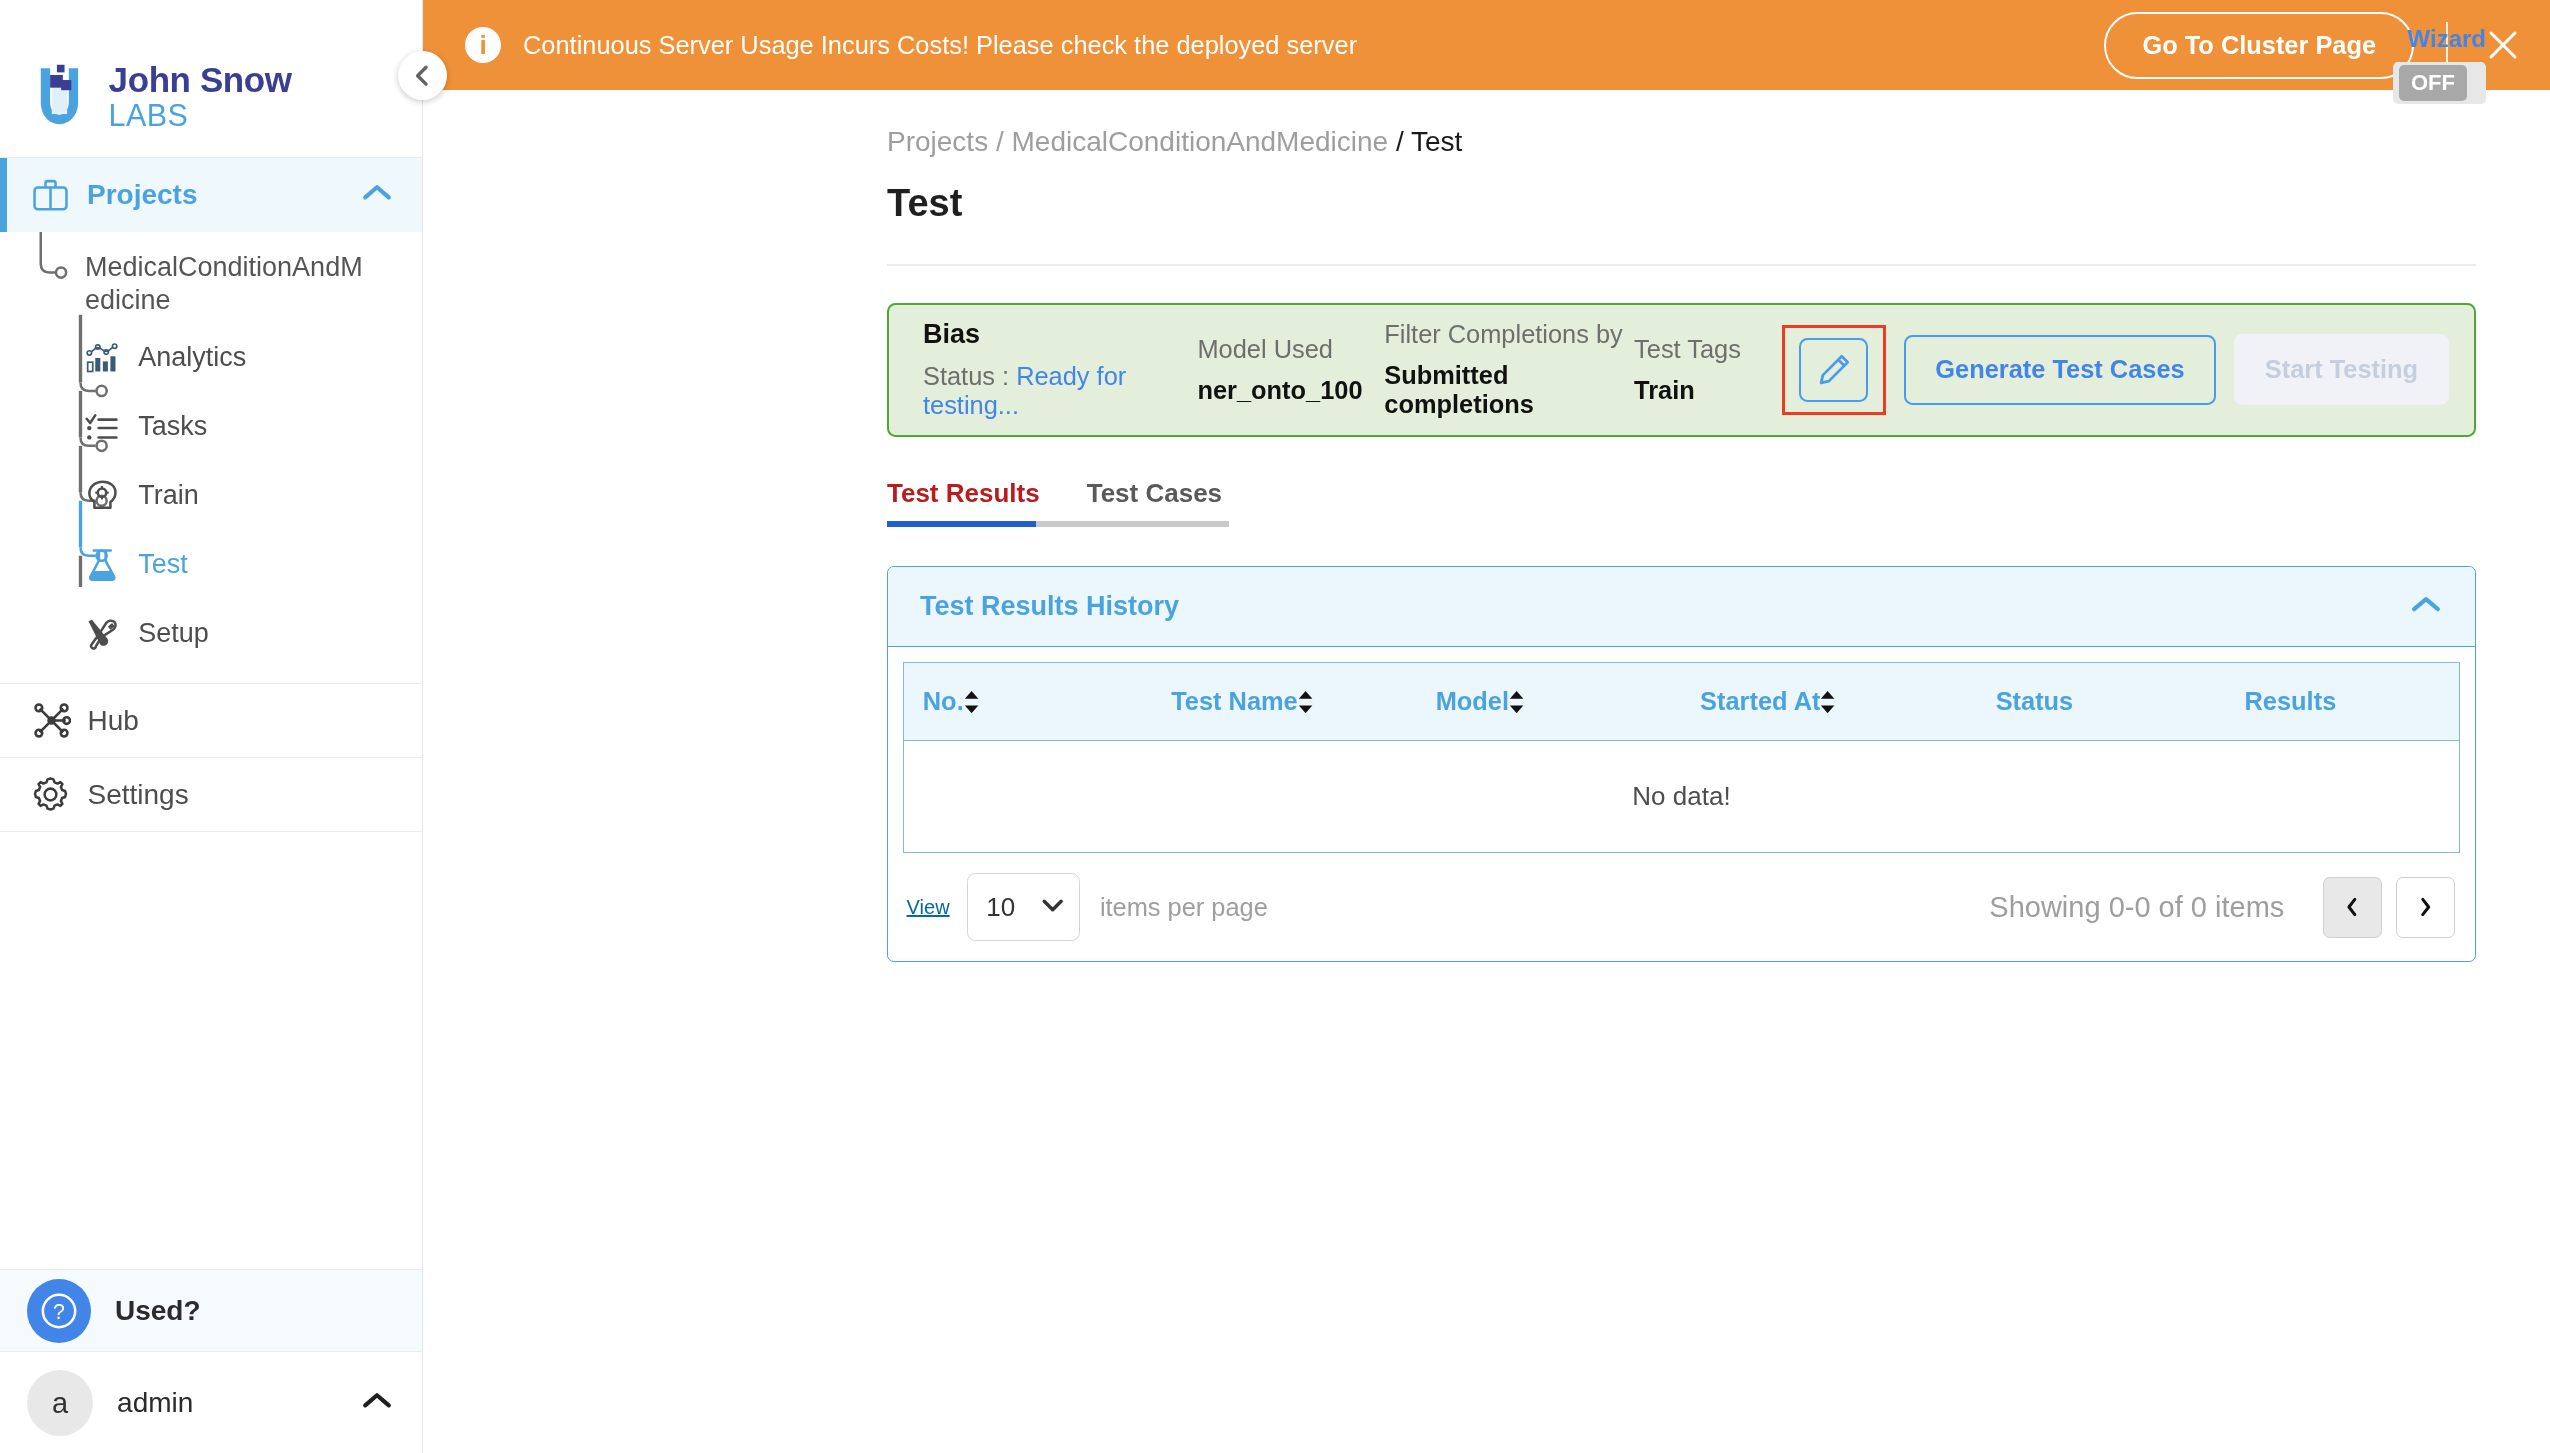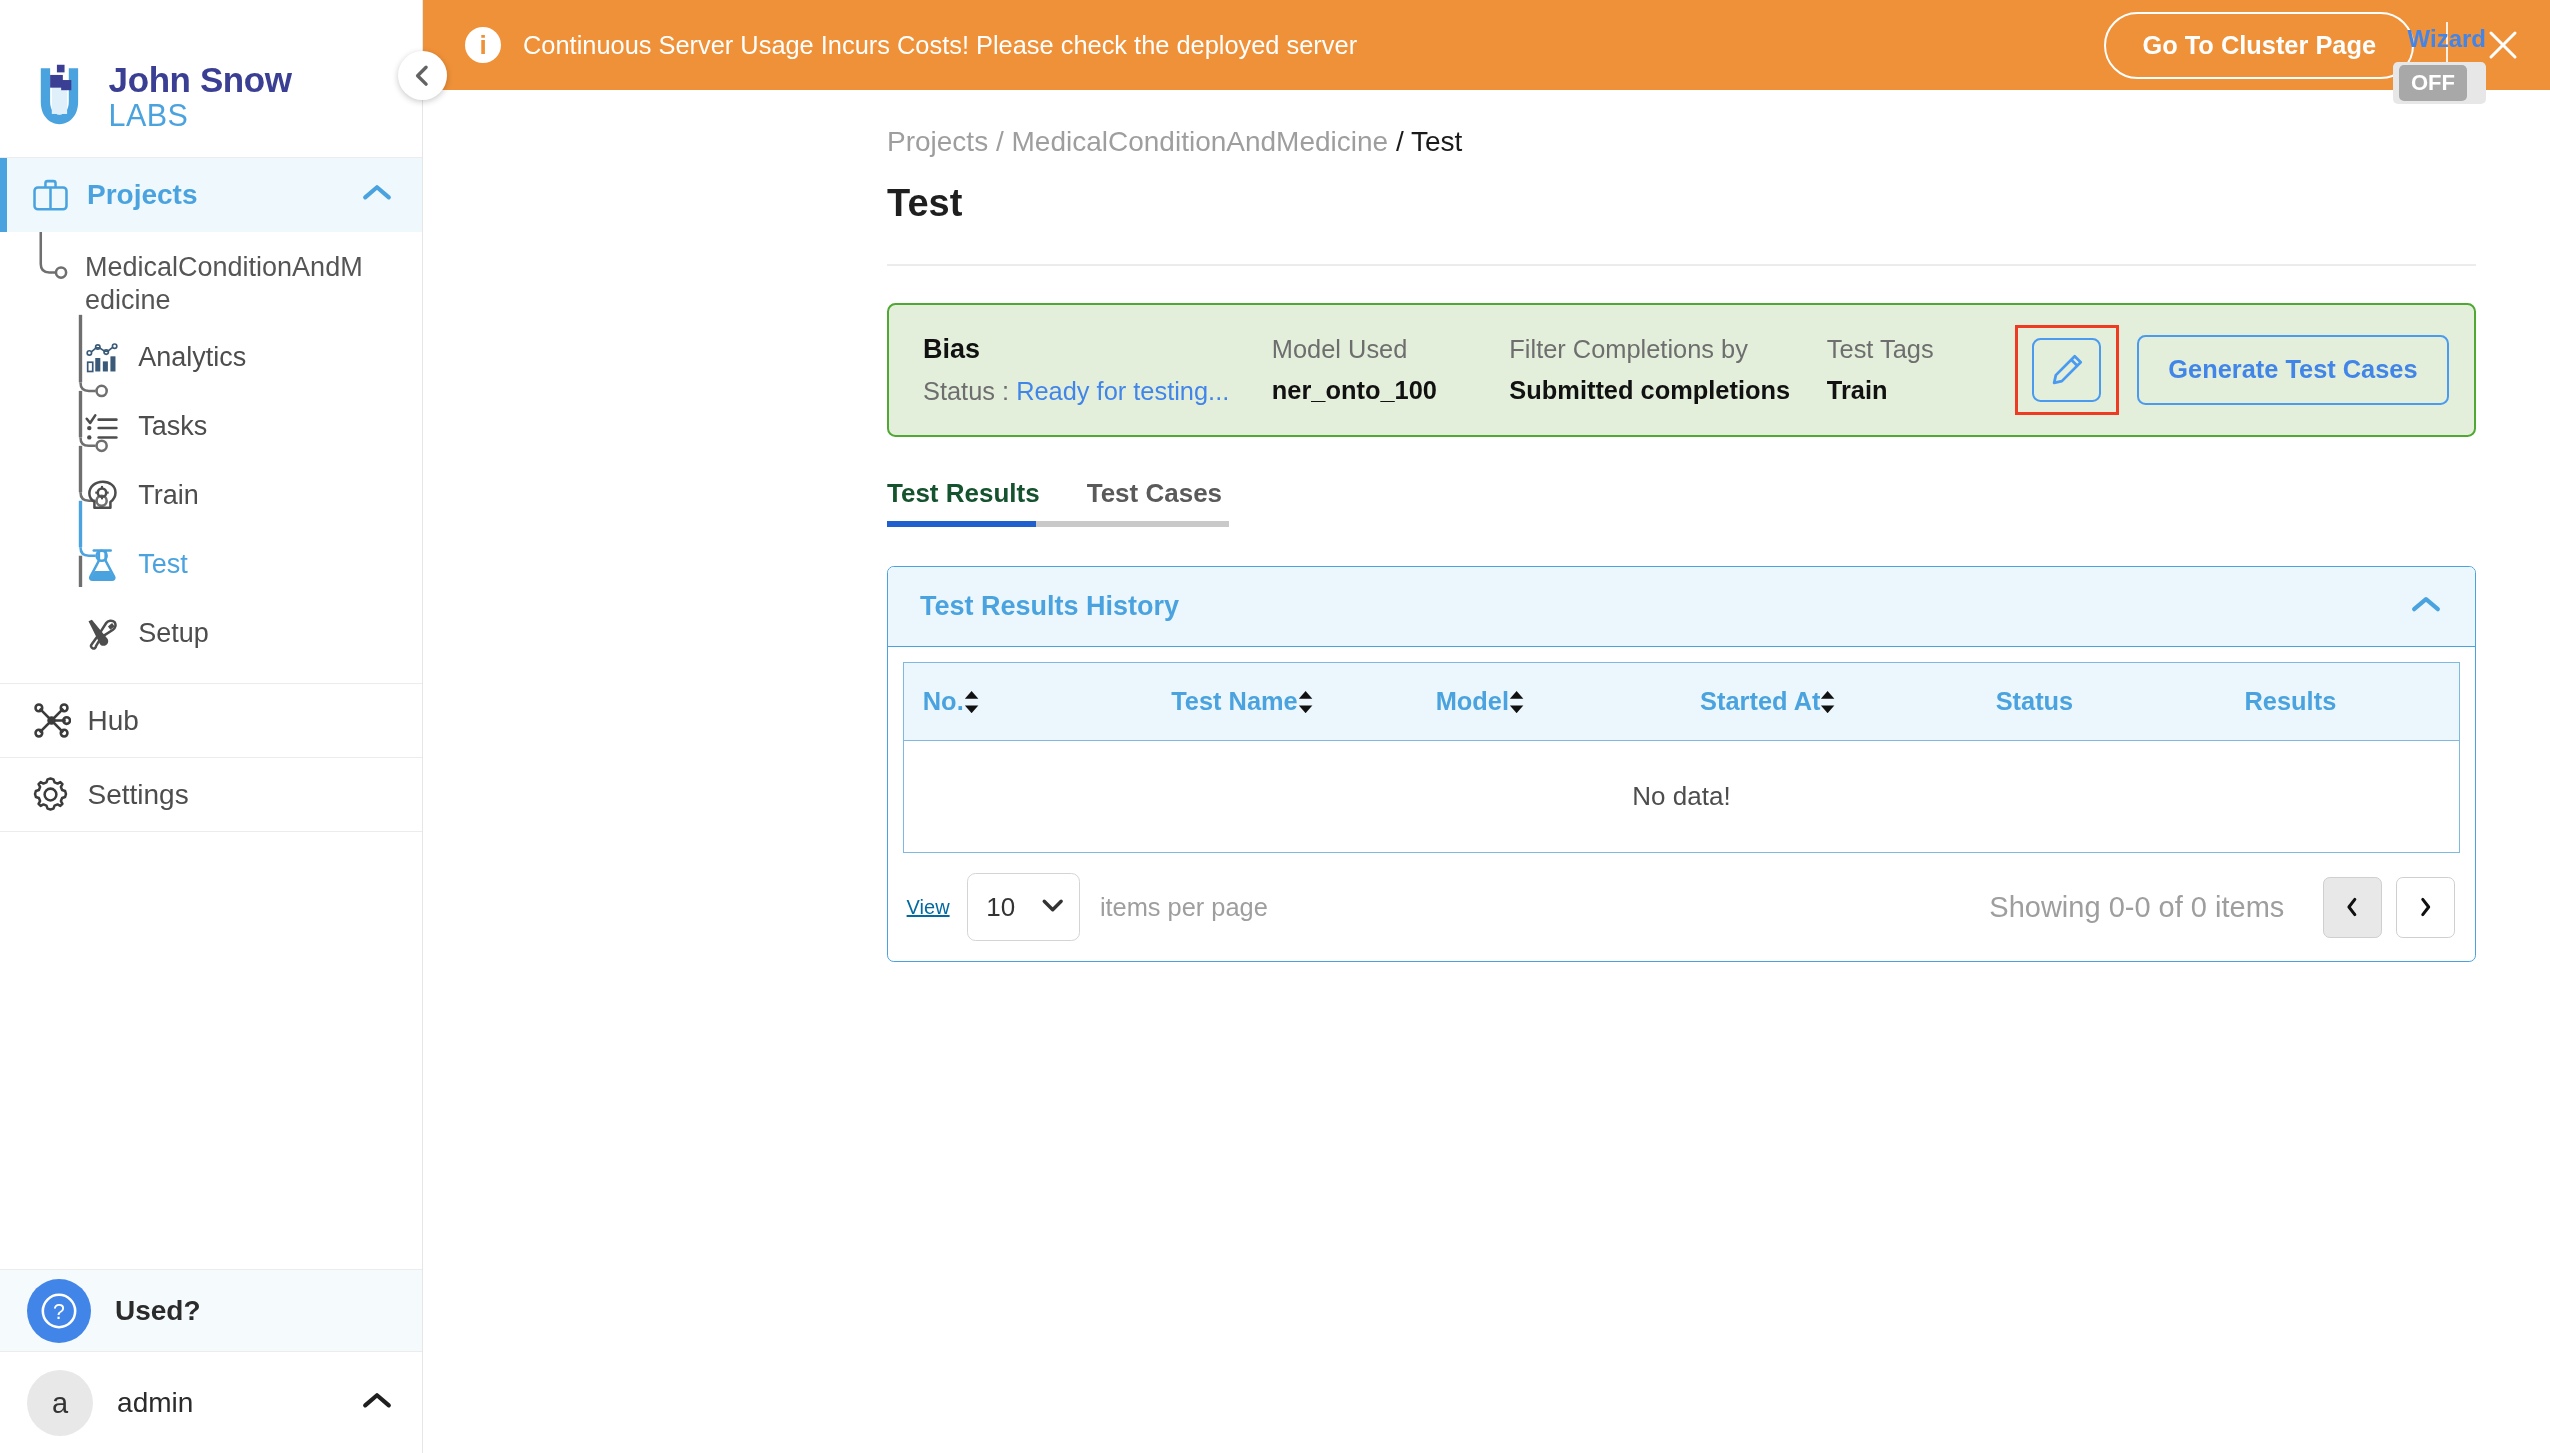--- a/index.html
+++ b/index.html
@@ -193,21 +193,21 @@
   .start-btn {
     margin-left: 18.6px; border: none; border-radius: 8.5px;
     background: #f0f2f7; color: #c3cede; font-size: 25.4px; font-weight: bold;
     padding: 21px 30.5px; cursor: default; white-space: nowrap;
   }
 
   .tabs { margin-top: 41px; display: flex; position: relative; width: 342px; }
   .tab {
     font-size: 26px; font-weight: bold; padding: 0 0 18.6px 0; cursor: pointer;
   }
-  .tab.active { color: #14532d; }
+  .tab.active { color: #b91c1c; }
   .tab.inactive { color: #5a5a5a; margin-left: 47px; }
   .tab-underline { position: absolute; left: 0; bottom: 0; height: 6px; width: 342px; background: #c9c9c9; }
   .tab-underline-active { position: absolute; left: 0; bottom: 0; height: 6px; width: 149px; background: #1f5fce; }
 
   .panel {
     margin-top: 39px; border: 1.7px solid #4aa3df; border-radius: 6.8px;
     background: #fff; overflow: hidden;
   }
   .panel-head {
     background: #ecf7fd; height: 80px; display: flex; align-items: center;
@@ -495,20 +495,21 @@
           <div class="card-actions">
             <div class="edit-wrap">
               <button class="edit-btn">
                 <svg width="36" height="36" viewBox="0 0 42 42">
                   <path d="M30 5 L37 12 L15 34 L6 36 L8 27 Z" fill="none" stroke="#4a9aef" stroke-width="3.2" stroke-linejoin="round"></path>
                   <line x1="26" y1="9" x2="33" y2="16" stroke="#4a9aef" stroke-width="3.2"></line>
                 </svg>
               </button>
             </div>
             <button class="gen-btn">Generate Test Cases</button>
+            <button class="start-btn">Start Testing</button>
           </div>
         </div>
 
         <div class="tabs">
           <div class="tab active">Test Results</div>
           <div class="tab inactive">Test Cases</div>
           <div class="tab-underline"></div>
           <div class="tab-underline-active"></div>
         </div>
 

